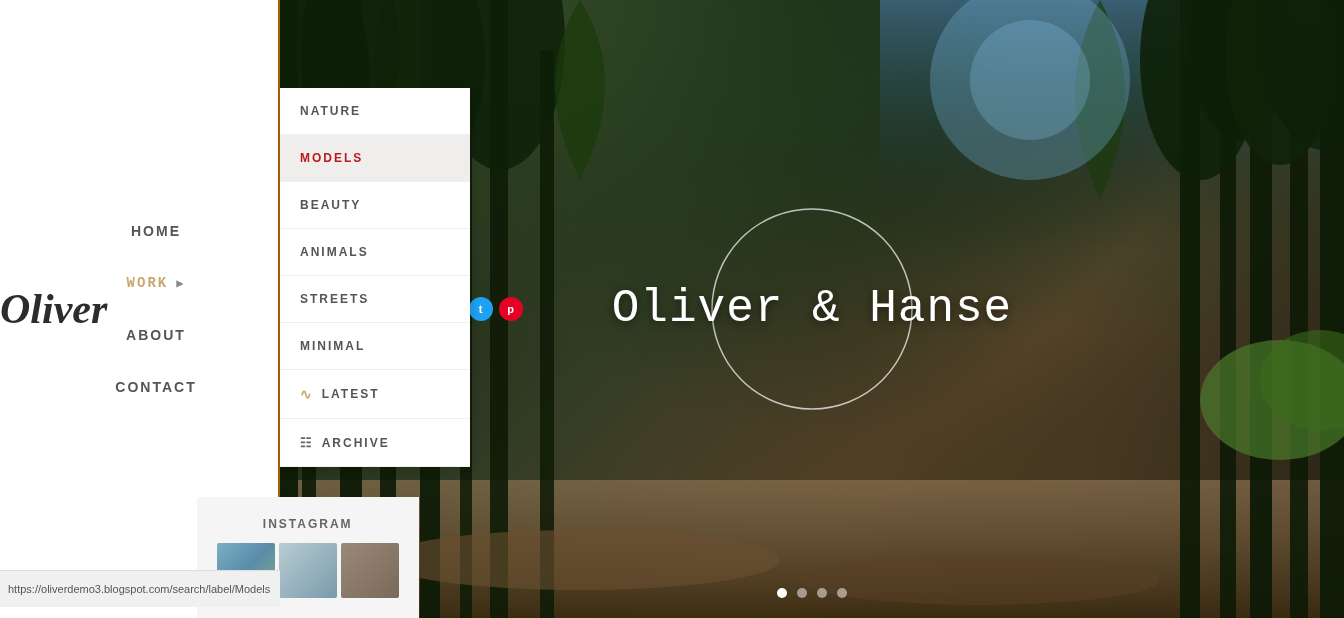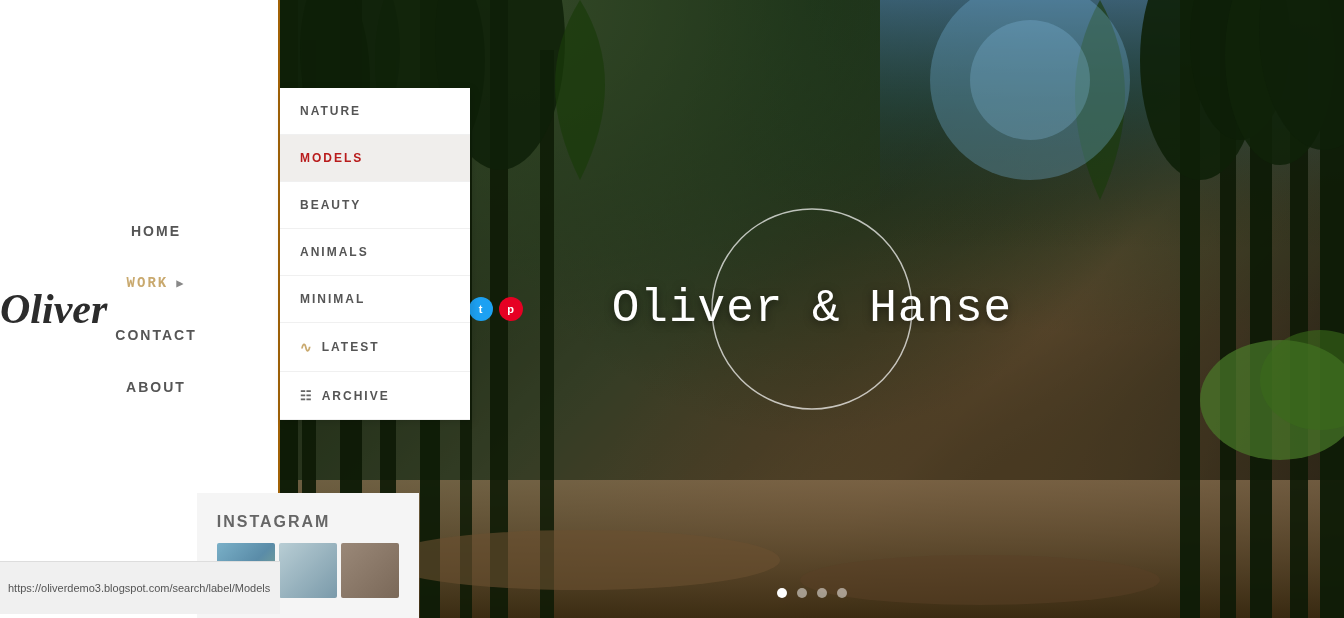--- a/index.html
+++ b/index.html
@@ -62,21 +62,22 @@
     }
 
     .instagram-section {
       margin-top: auto;
       width: 100%;
       padding: 20px;
       background: #f5f5f5;
     }
 
     .instagram-label {
-      font-size: 16px;
+      text-align: center;
+      font-size: 12px;
       letter-spacing: 2px;
       color: #666;
       margin-bottom: 12px;
       font-weight: 600;
     }
 
     .instagram-photos {
       display: flex;
       gap: 4px;
       justify-content: center;
@@ -114,26 +115,26 @@
       color: #fff;
       font-weight: bold;
     }
 
     .fb-icon { background: #3b5998; }
     .tw-icon { background: #1da1f2; }
     .pi-icon { background: #e60023; }
 
     .url-bar {
       position: absolute;
-      bottom: 4px;
+      bottom: 11px;
       left: 0;
       width: 280px;
       font-size: 11px;
       color: #555;
-      padding: 20px 8px;
+      padding: 12px 8px;
       background: #f0f0f0;
       border-top: 1px solid #ddd;
     }
 
     
     .dropdown-menu {
       position: absolute;
       left: 280px;
       top: 88px;
       width: 190px;
@@ -278,24 +279,24 @@
 
   <nav class="nav-menu">
     <a class="nav-item">
       <span>HOME</span>
     </a>
     <a class="nav-item" style="color:#c9a96e;font-family:Liberation Mono, monospace;">
       <span>WORK</span>
       <span class="chevron">▶</span>
     </a>
     <a class="nav-item">
-      <span>CONTACT</span>
+      <span>ABOUT</span>
     </a>
     <a class="nav-item">
-      <span>ABOUT</span>
+      <span>CONTACT</span>
     </a>
   </nav>
 
   <div class="instagram-section">
     <div class="instagram-label">INSTAGRAM</div>
     <div class="instagram-photos">
       <div class="insta-photo insta-photo-1"></div>
       <div class="insta-photo insta-photo-2"></div>
       <div class="insta-photo insta-photo-3"></div>
     </div>
@@ -315,20 +316,23 @@
     <span>NATURE</span>
   </div>
   <div class="dropdown-item active">
     <span>MODELS</span>
   </div>
   <div class="dropdown-item">
     <span>BEAUTY</span>
   </div>
   <div class="dropdown-item">
     <span>ANIMALS</span>
+  </div>
+  <div class="dropdown-item">
+    <span>STREETS</span>
   </div>
   <div class="dropdown-item">
     <span>MINIMAL</span>
   </div>
   <div class="dropdown-item">
     <span class="feed-icon">∿</span>
     <span>LATEST</span>
   </div>
   <div class="dropdown-item">
     <span class="archive-icon">☷</span>

